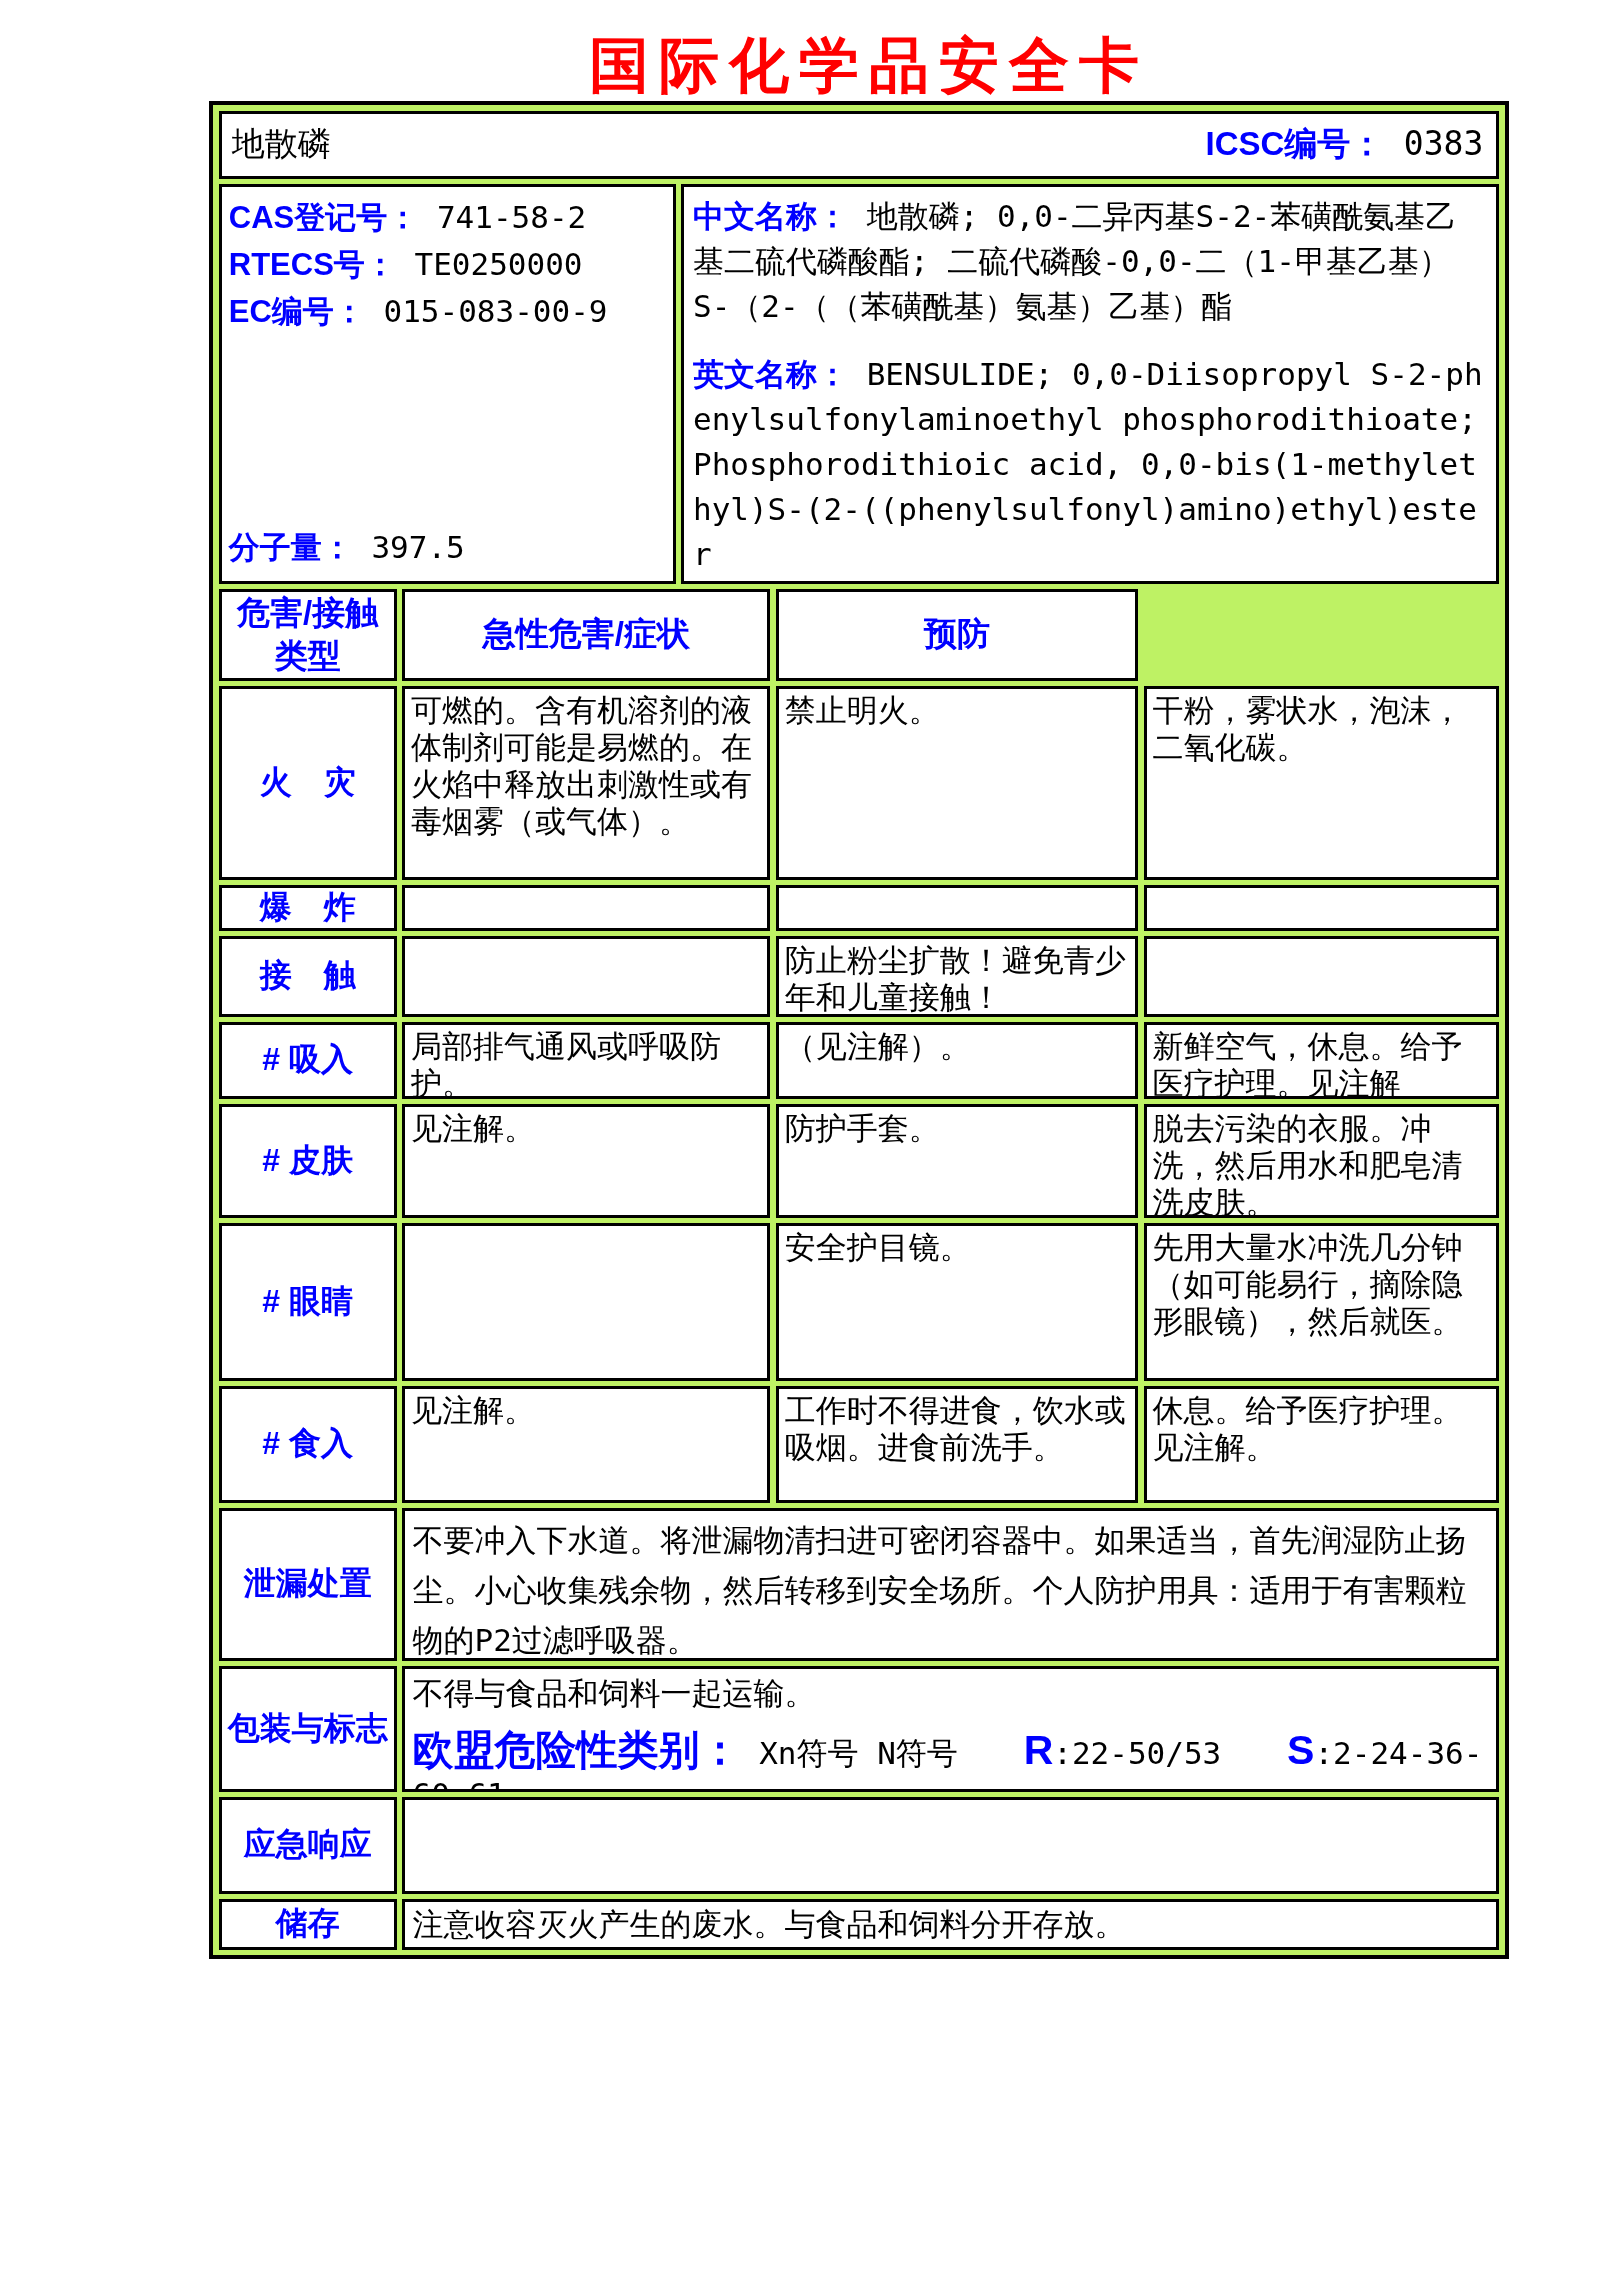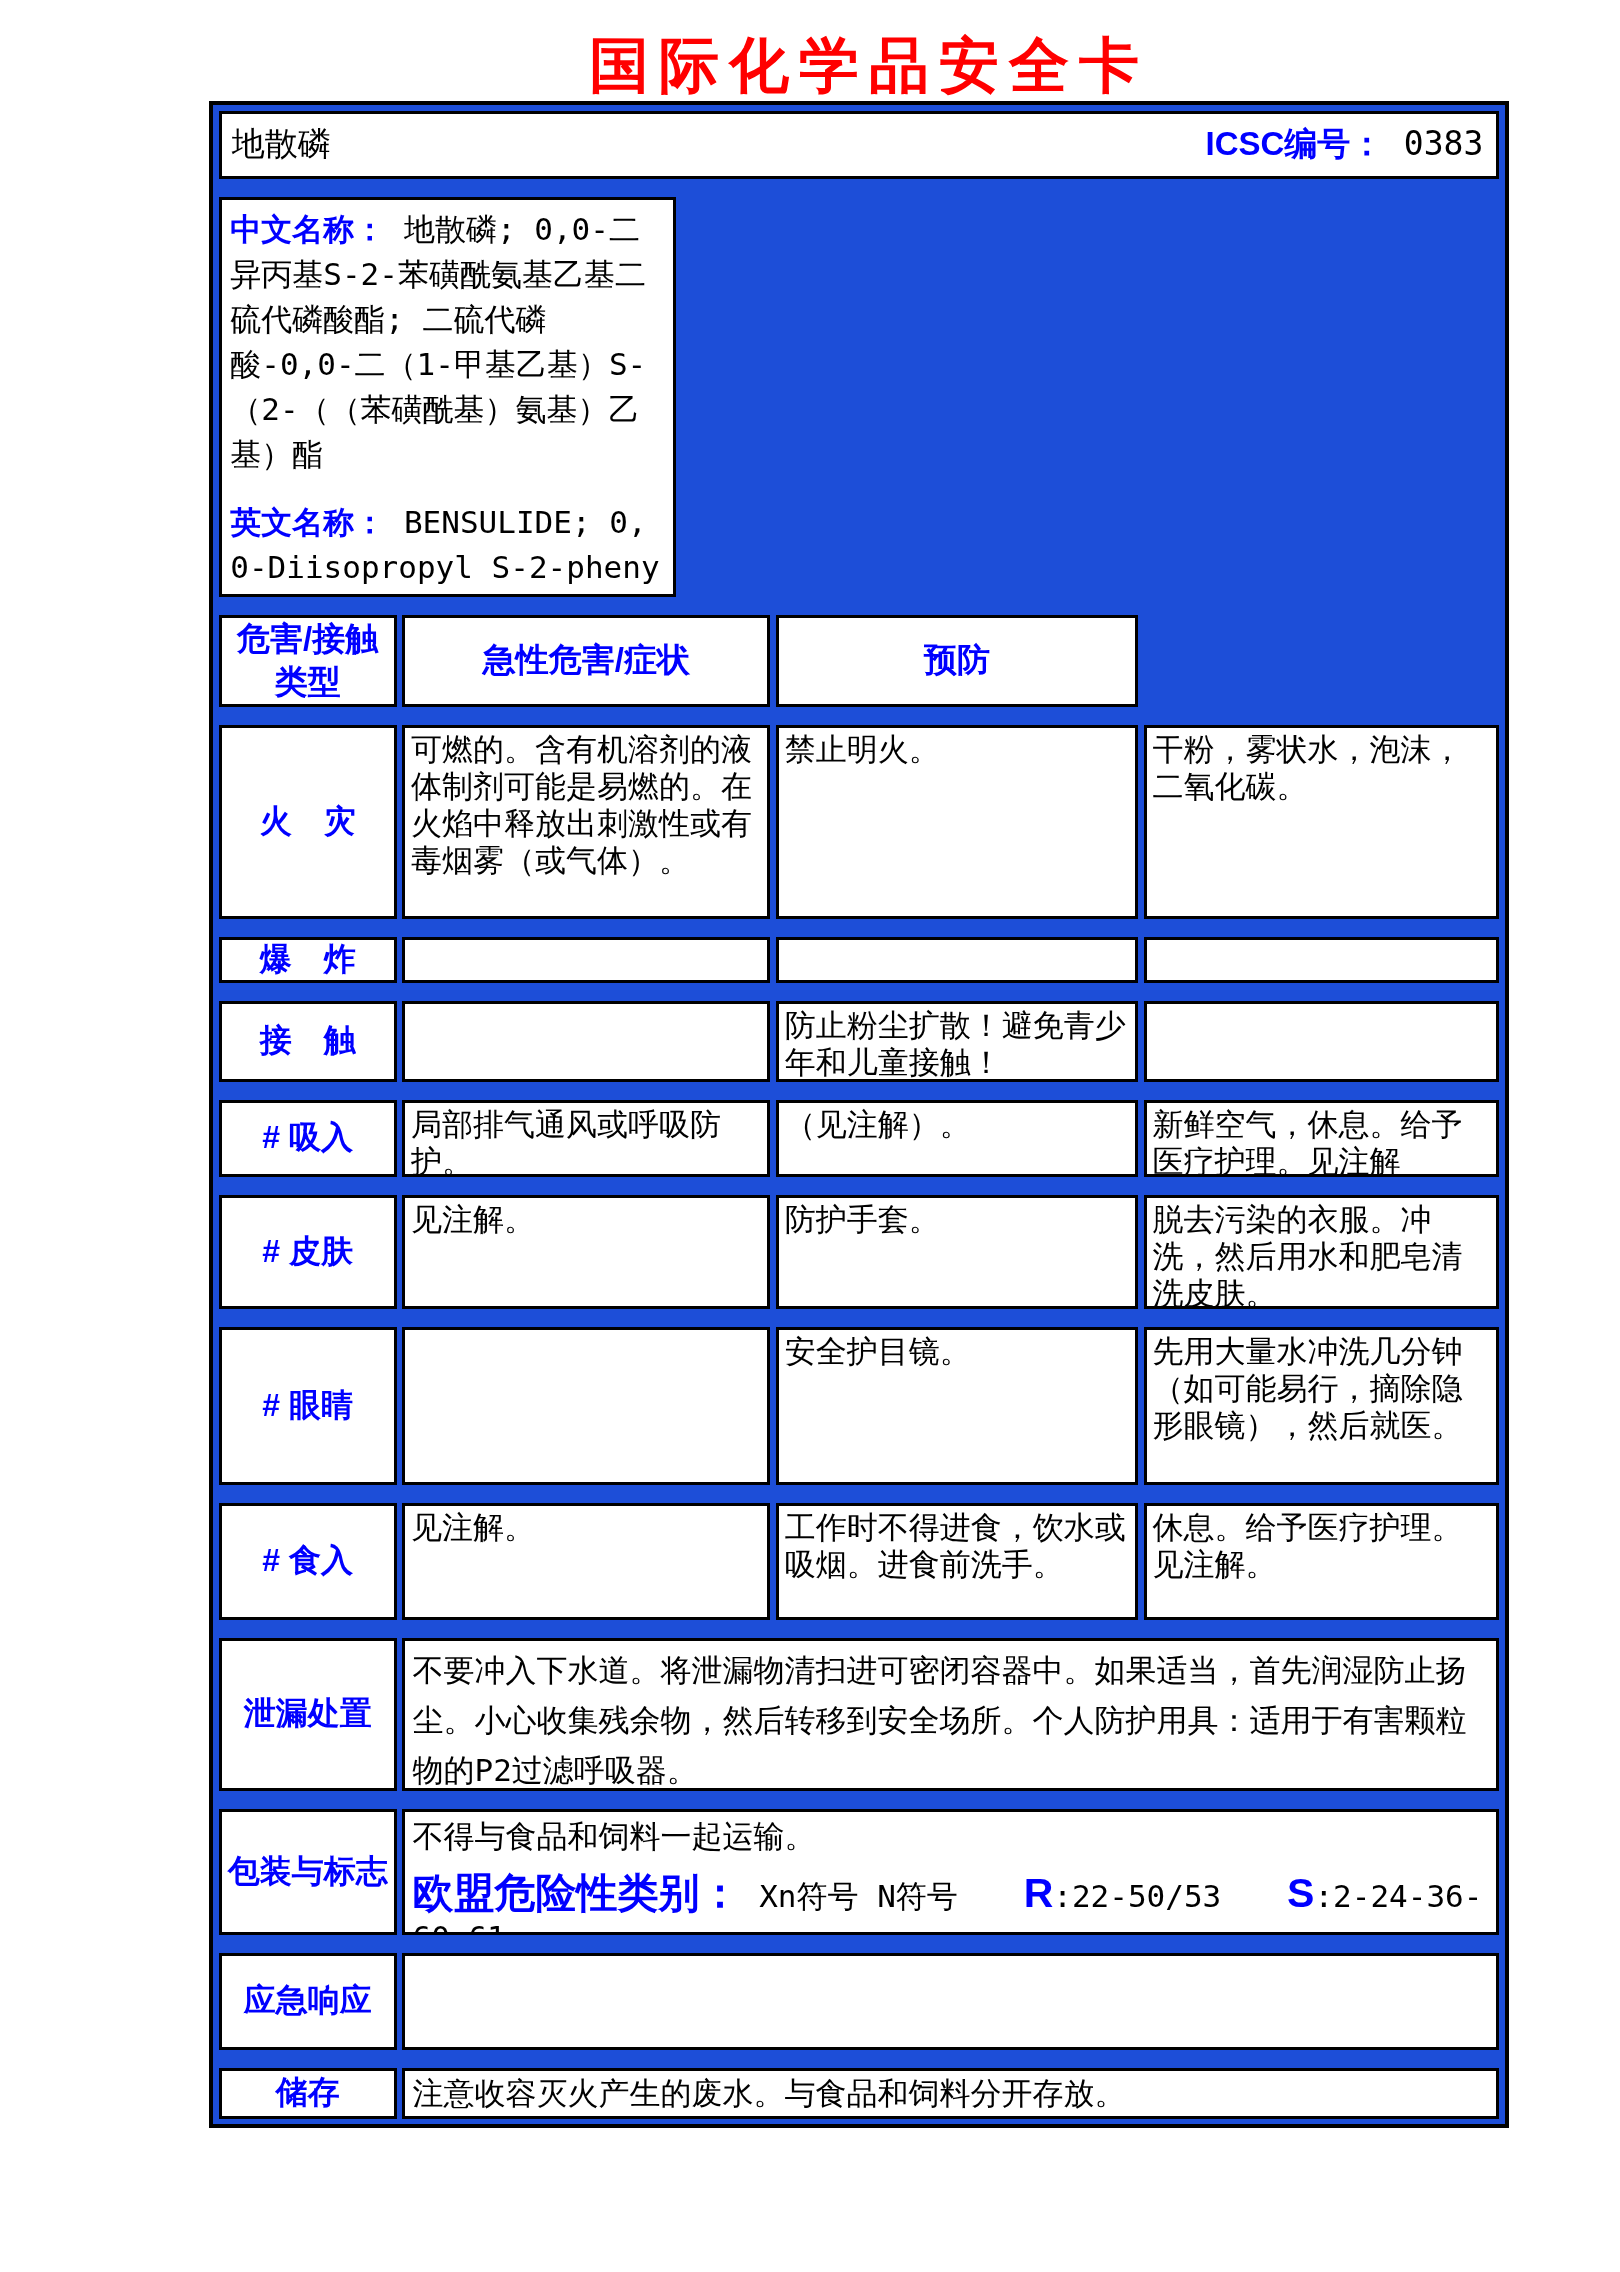--- a/index.html
+++ b/index.html
@@ -29,22 +29,22 @@
   .card {
     position: absolute;
     left: 209px;
     top: 101px;
     width: 1300px;
     border: 4.3px solid #000000;
     padding: 5.7px;
     box-sizing: border-box;
     display: flex;
     flex-direction: column;
-    gap: 18px;
-    background: #1d4ed8;
+    gap: 5px;
+    background: #bef264;
   }
   .row { display: grid; gap: 5.7px; }
   .row-a    { grid-template-columns: 1fr; }
   .row-info { grid-template-columns: 457px 1fr; }
   .row-4col { grid-template-columns: 178px 368px 362px 1fr; }
   .row-sec  { grid-template-columns: 178px 1fr; }
 
   .cell {
     border: 3.6px solid #000000;
     box-sizing: border-box;
@@ -141,20 +141,39 @@
     <div class="cell cell-a">
       <span class="substance val">地散磷</span>
       <span>
         <span class="lbl">ICSC编号：</span>
         <span class="val">0383</span>
       </span>
     </div>
   </div>
 
   <div class="row row-info" style="height:400px">
+    <div class="cell info-left">
+      <div class="kv">
+        <span class="lbl">CAS登记号：</span>
+        <span class="val">741-58-2</span>
+      </div>
+      <div class="kv">
+        <span class="lbl">RTECS号：</span>
+        <span class="val">TE0250000</span>
+      </div>
+      <div class="kv">
+        <span class="lbl">EC编号：</span>
+        <span class="val">015-083-00-9</span>
+      </div>
+      <div class="spacer"></div>
+      <div class="kv">
+        <span class="lbl">分子量：</span>
+        <span class="val">397.5</span>
+      </div>
+    </div>
     <div class="cell info-right">
       <p>
         <span class="lbl">中文名称：</span>
         <span class="val">地散磷; 0,0-二异丙基S-2-苯磺酰氨基乙基二硫代磷酸酯; 二硫代磷酸-0,0-二（1-甲基乙基）S-（2-（（苯磺酰基）氨基）乙基）酯</span>
       </p>
       <p class="para-en">
         <span class="lbl">英文名称：</span>
         <span class="val">BENSULIDE; 0,0-Diisopropyl S-2-phenylsulfonylaminoethyl phosphorodithioate; Phosphorodithioic acid, 0,0-bis(1-methylethyl)S-(2-((phenylsulfonyl)amino)ethyl)ester</span>
       </p>
       <div class="spacer"></div>

